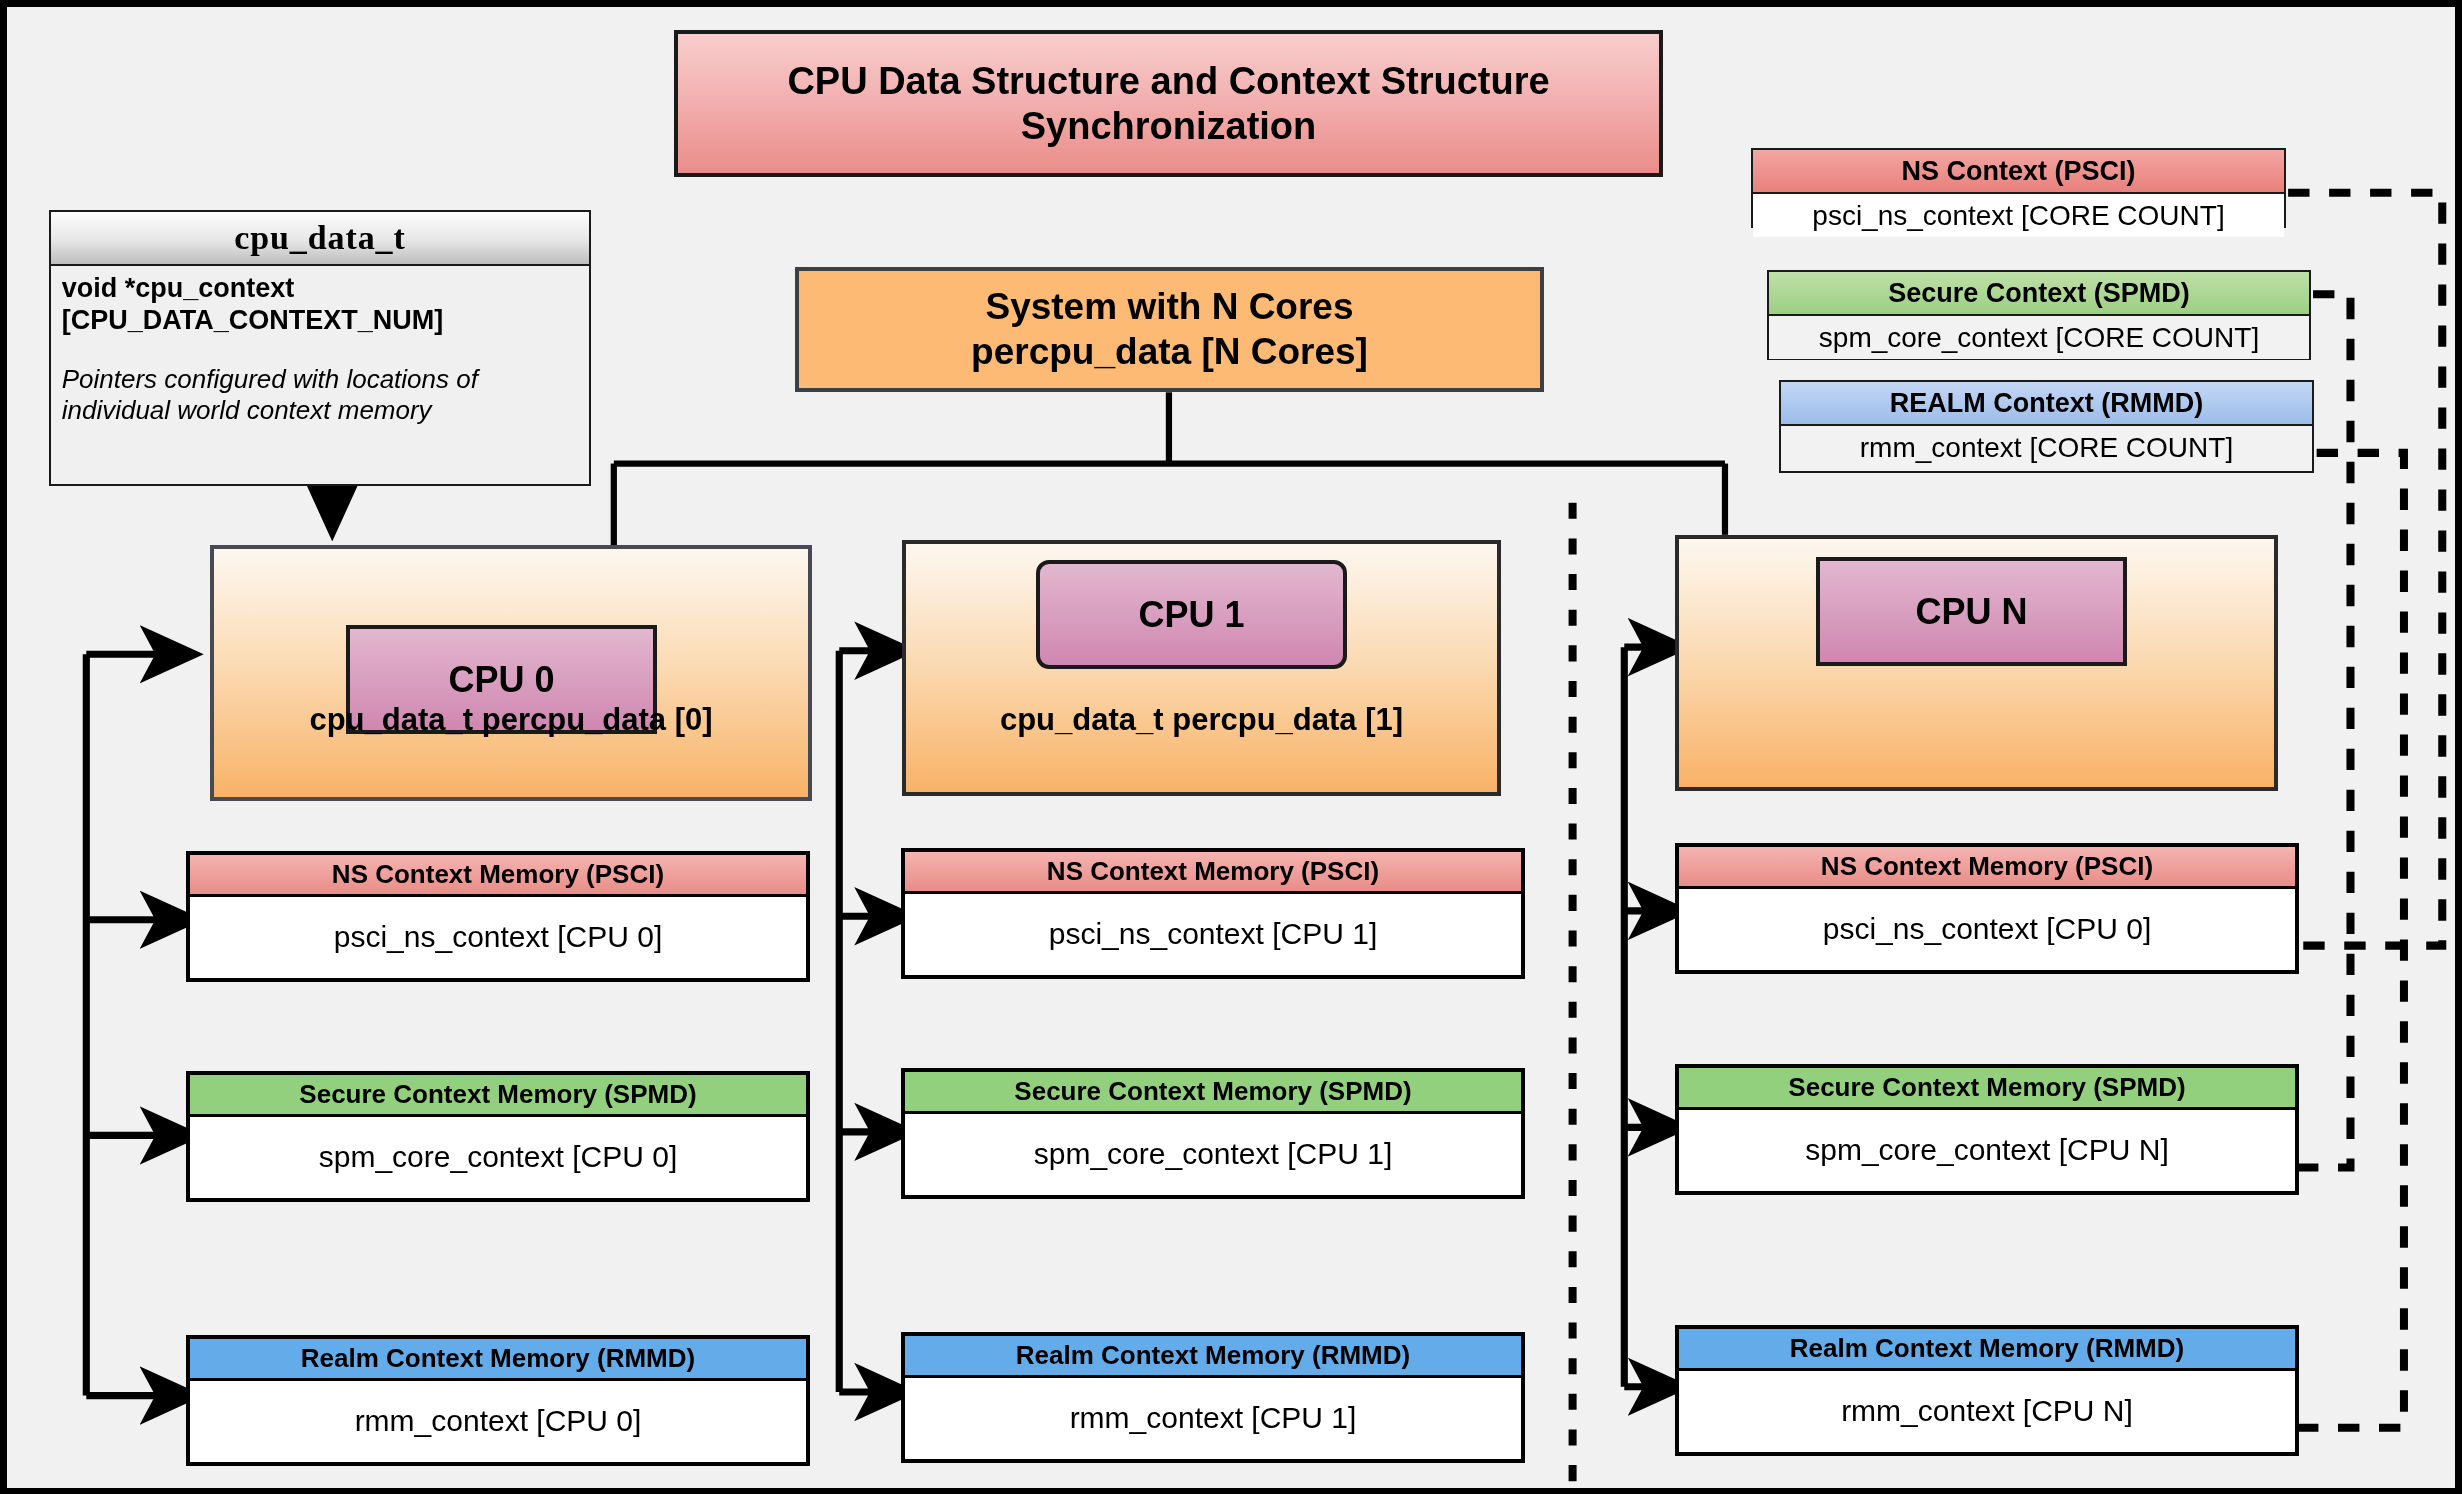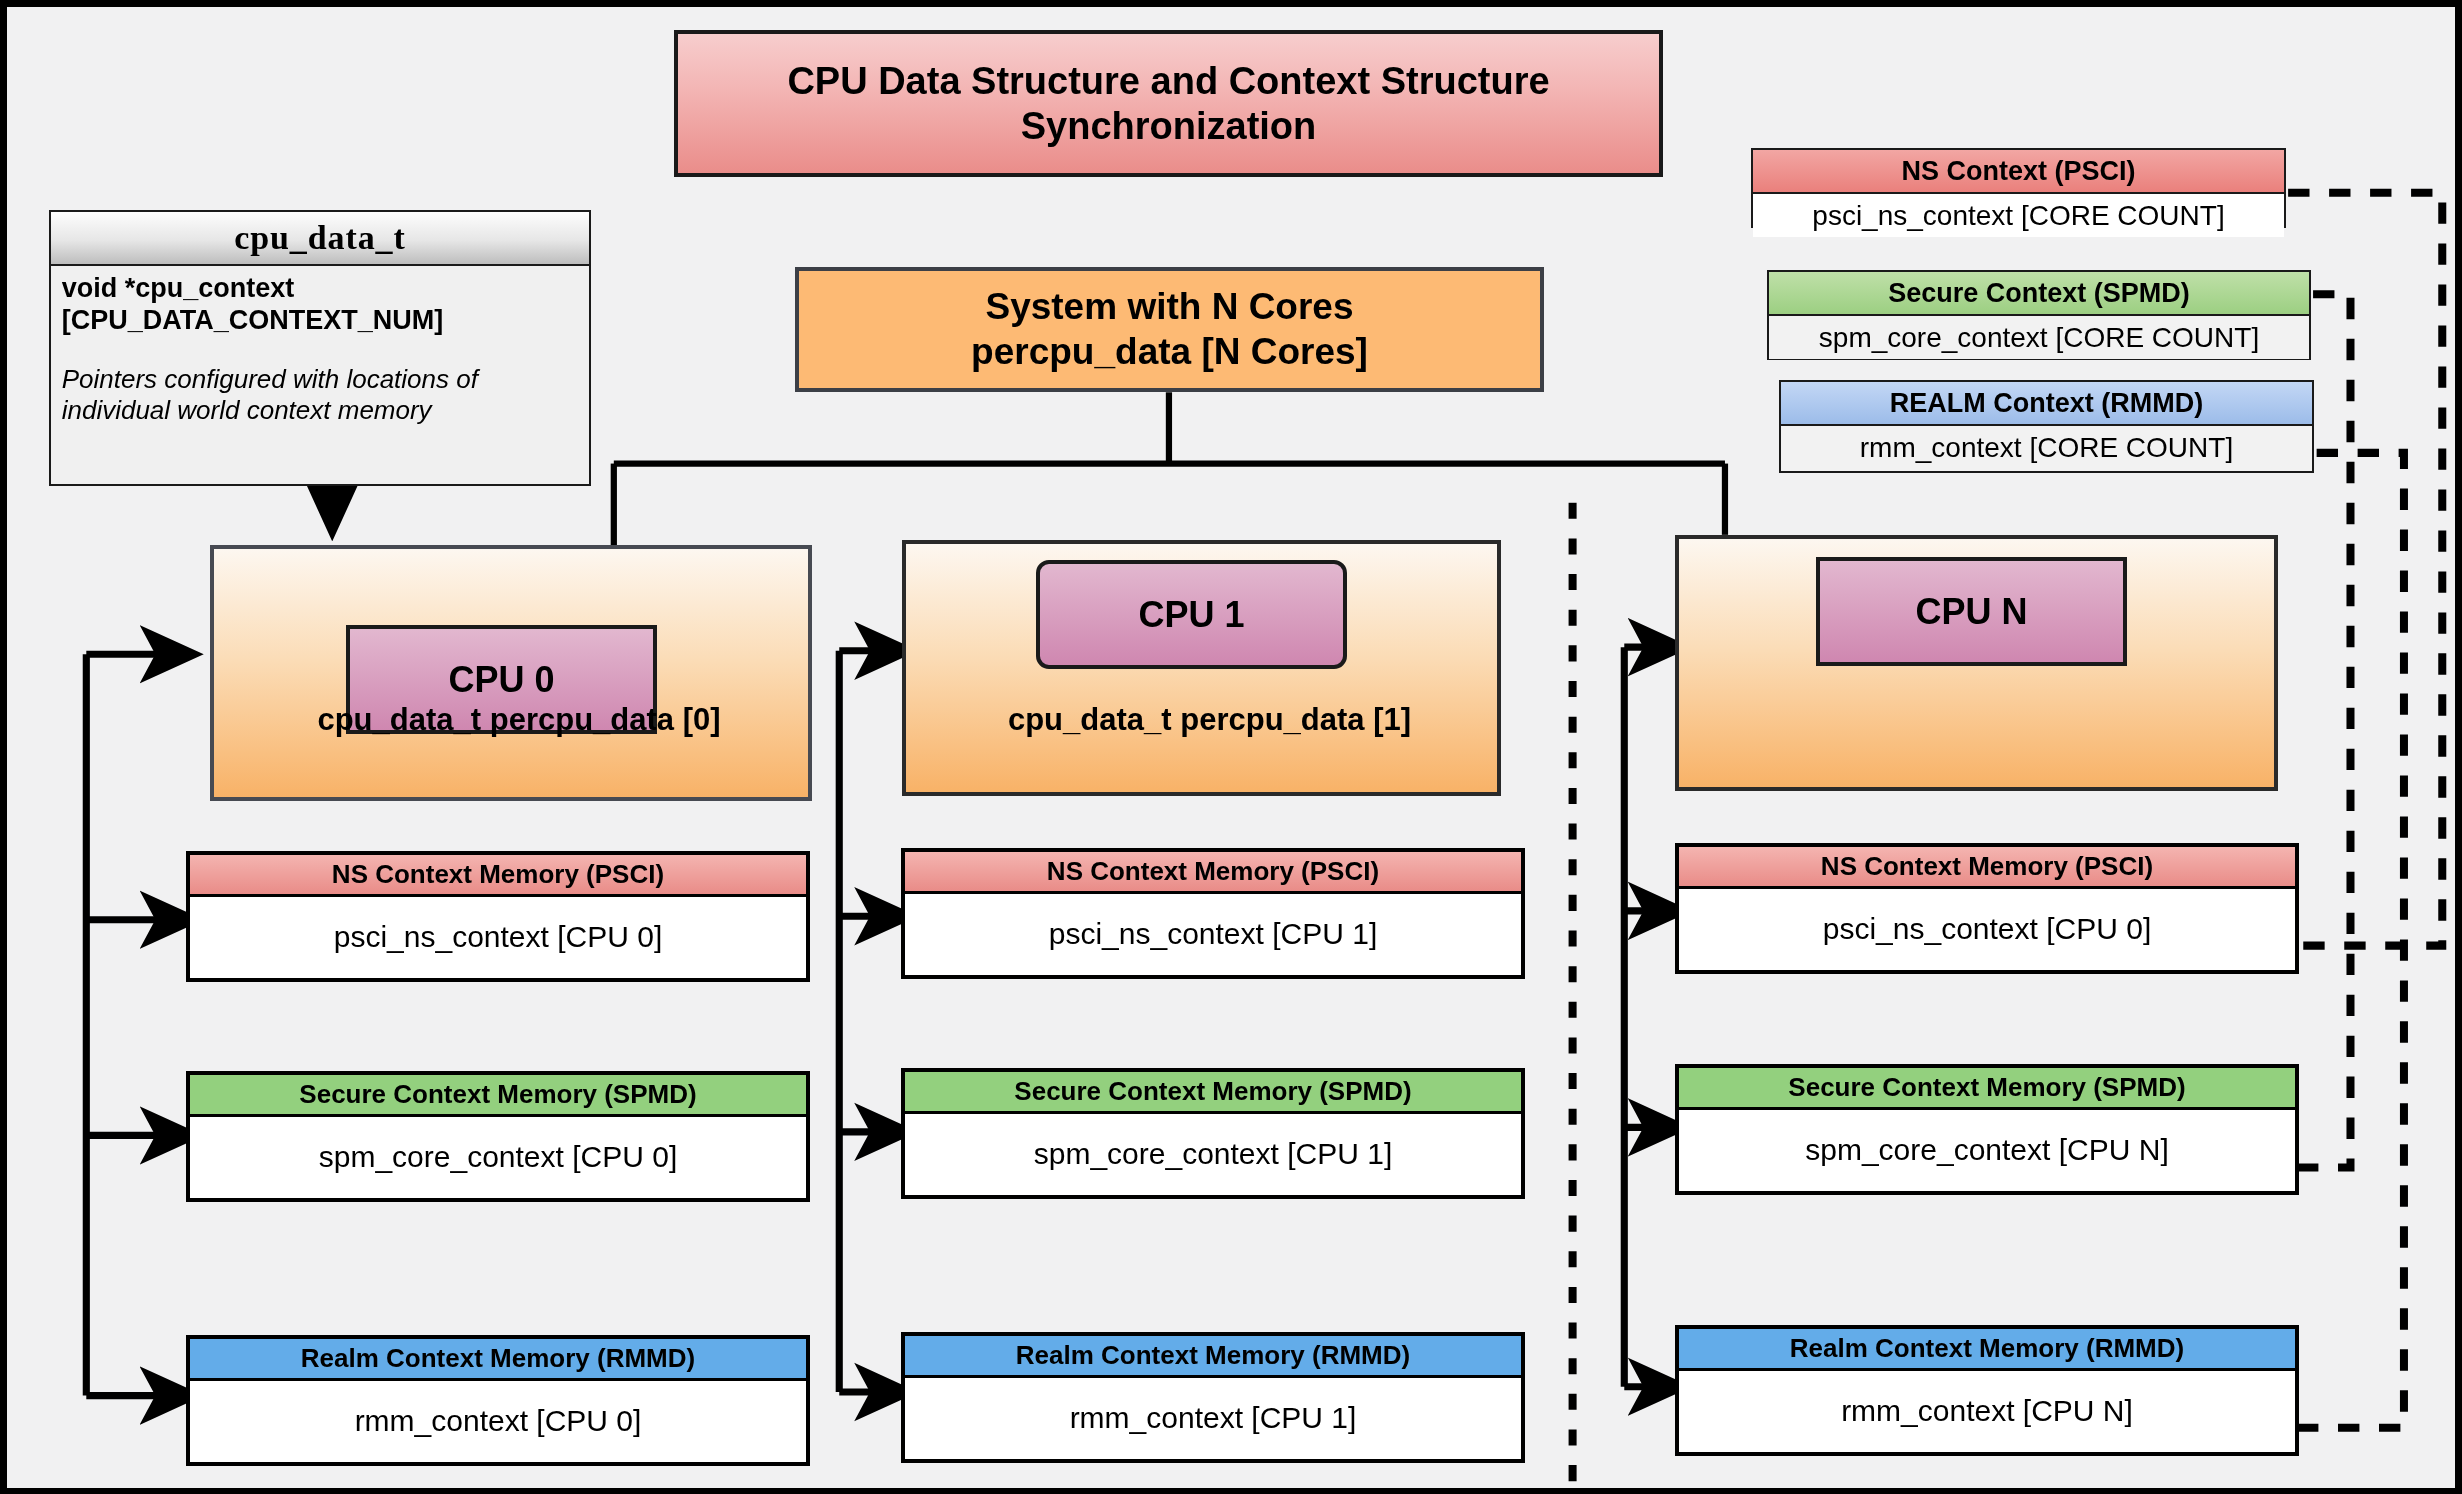--- a/index.html
+++ b/index.html
@@ -79,21 +79,21 @@
   .cpu-panel.dark{border-color:#474a52;}
   .cpu-chip{
     position:absolute;
     border:4.5px solid #1a1a1a;
     background:linear-gradient(to bottom,#e2b7cf 0%,#cf87b0 100%);
     display:flex;align-items:center;justify-content:center;
     font-weight:bold;font-size:36px;color:#000;
   }
   .cpu-label{
     position:absolute;left:0;right:0;
-    text-align:center;font-weight:bold;font-size:31px;color:#000;margin-left:8px;
+    text-align:center;font-weight:bold;font-size:31px;color:#000;
   }
 
   #cpu0-panel{left:203px;top:538px;width:602px;height:256px;}
   #cpu0-chip{left:339px;top:571px;width:303px;height:101px;margin-top:47px;}
   #cpu0-label{top:695px;left:203px;width:602px;}
 
   #cpu1-panel{left:895px;top:533px;width:599px;height:256px;}
   #cpu1-chip{left:1029px;top:553px;width:303px;height:101px;border-radius:13px;}
   #cpu1-label{top:695px;left:895px;width:599px;}
 

